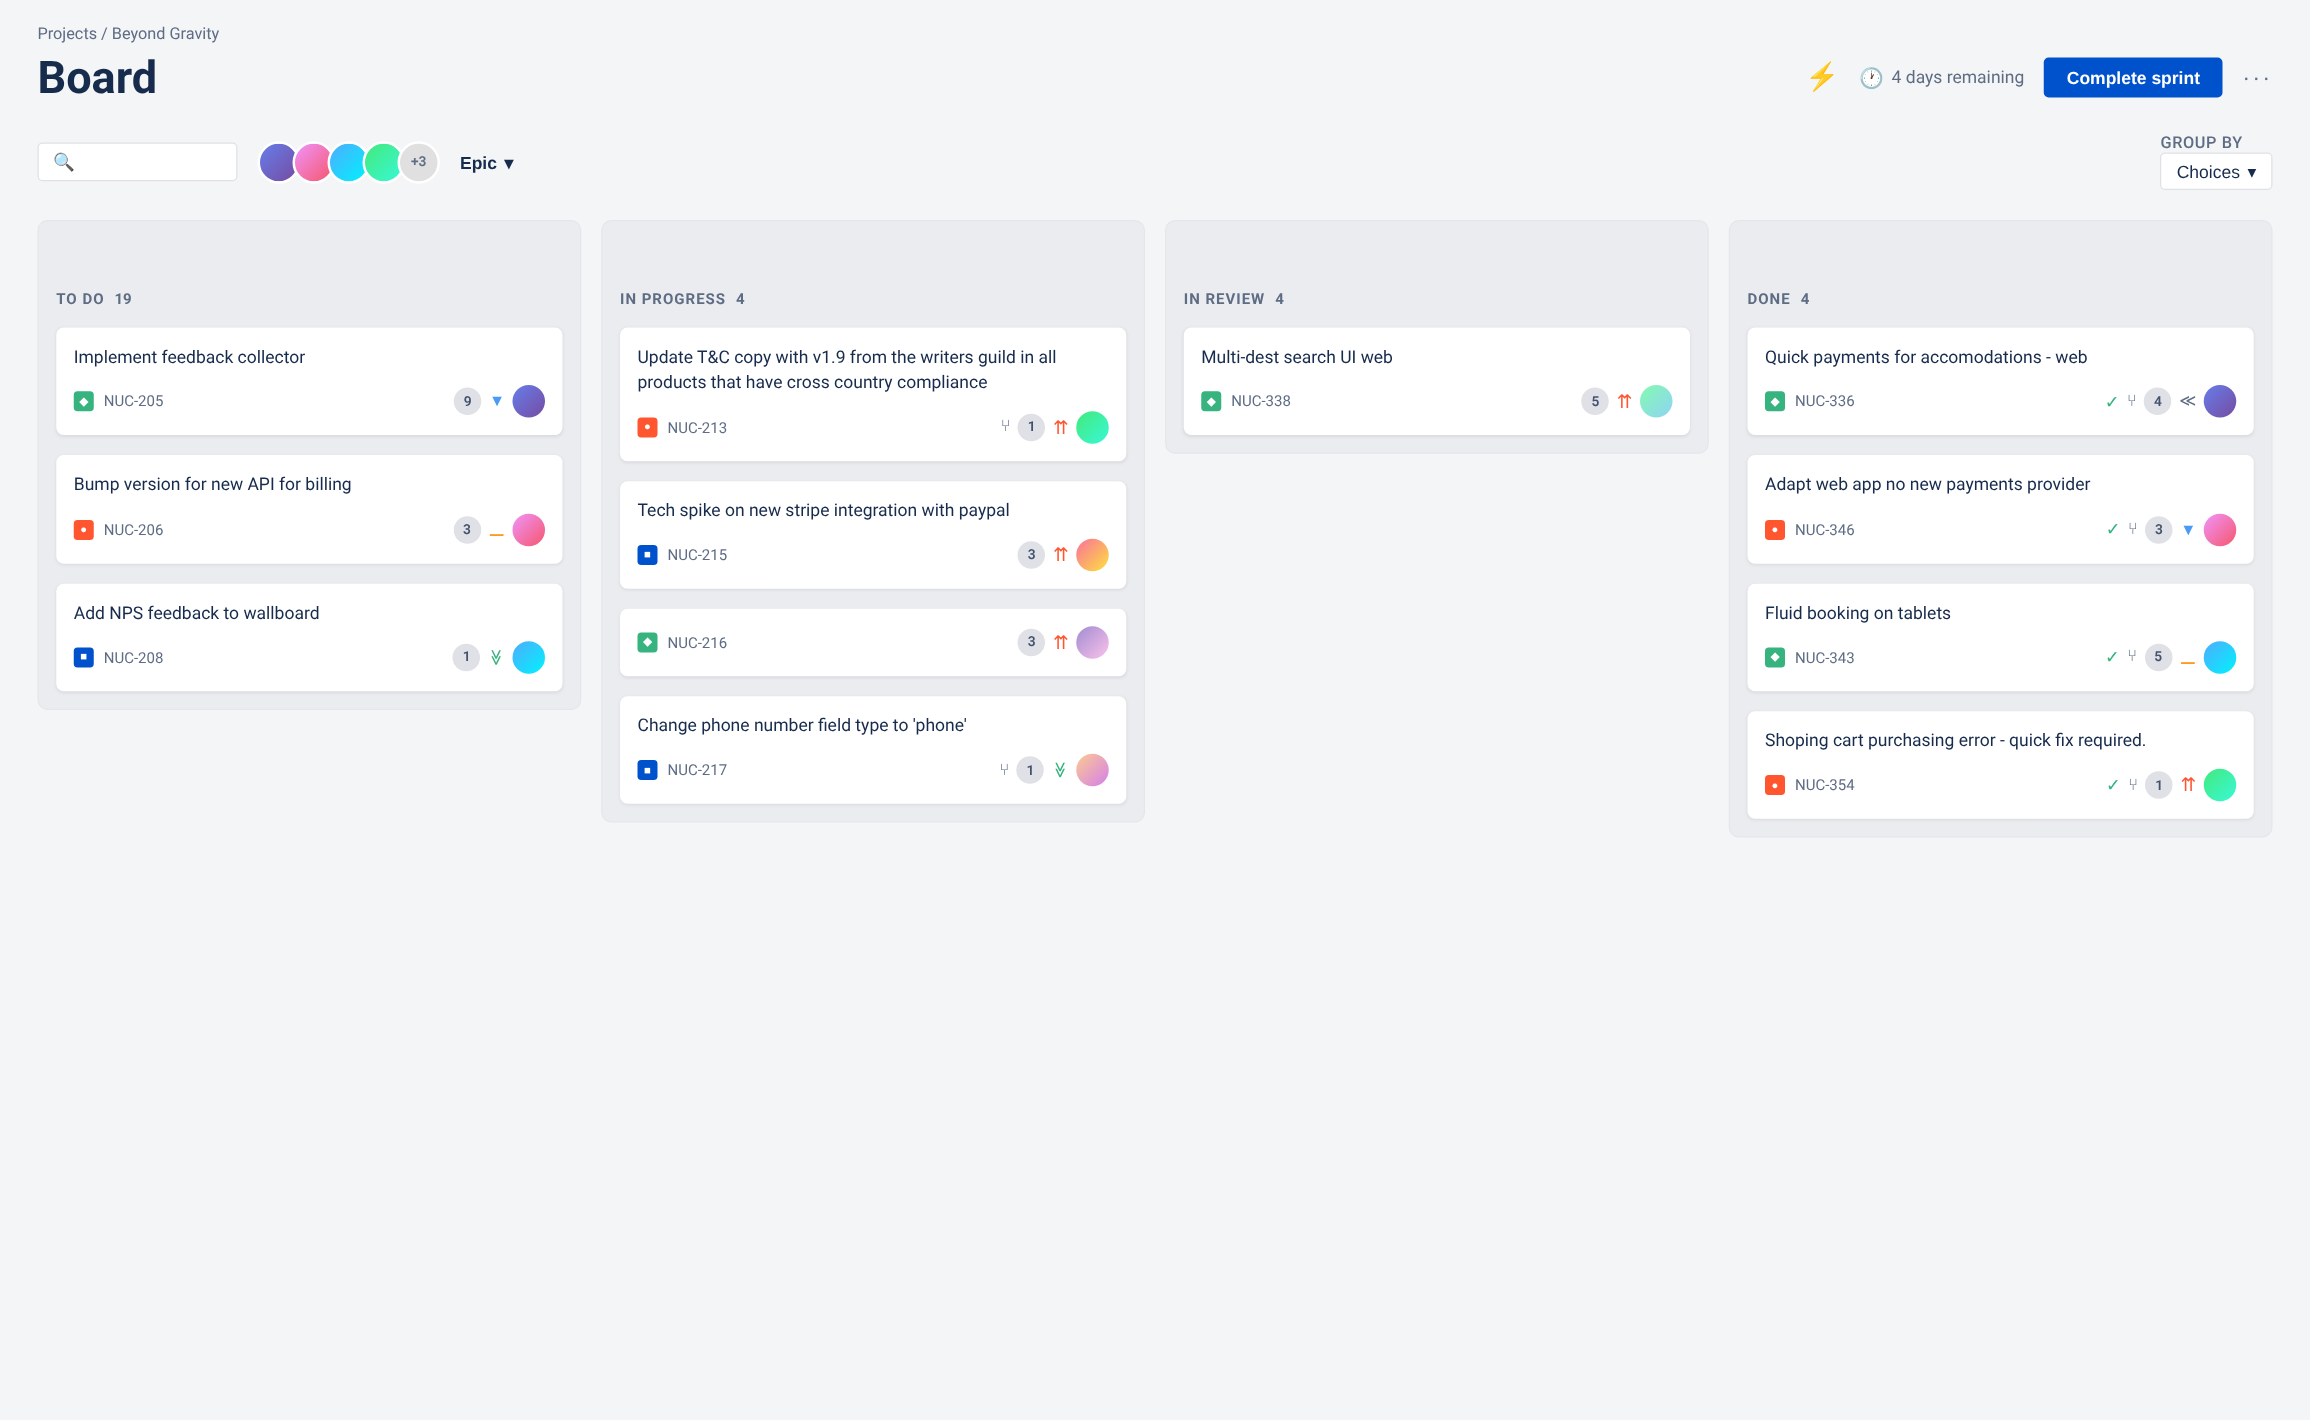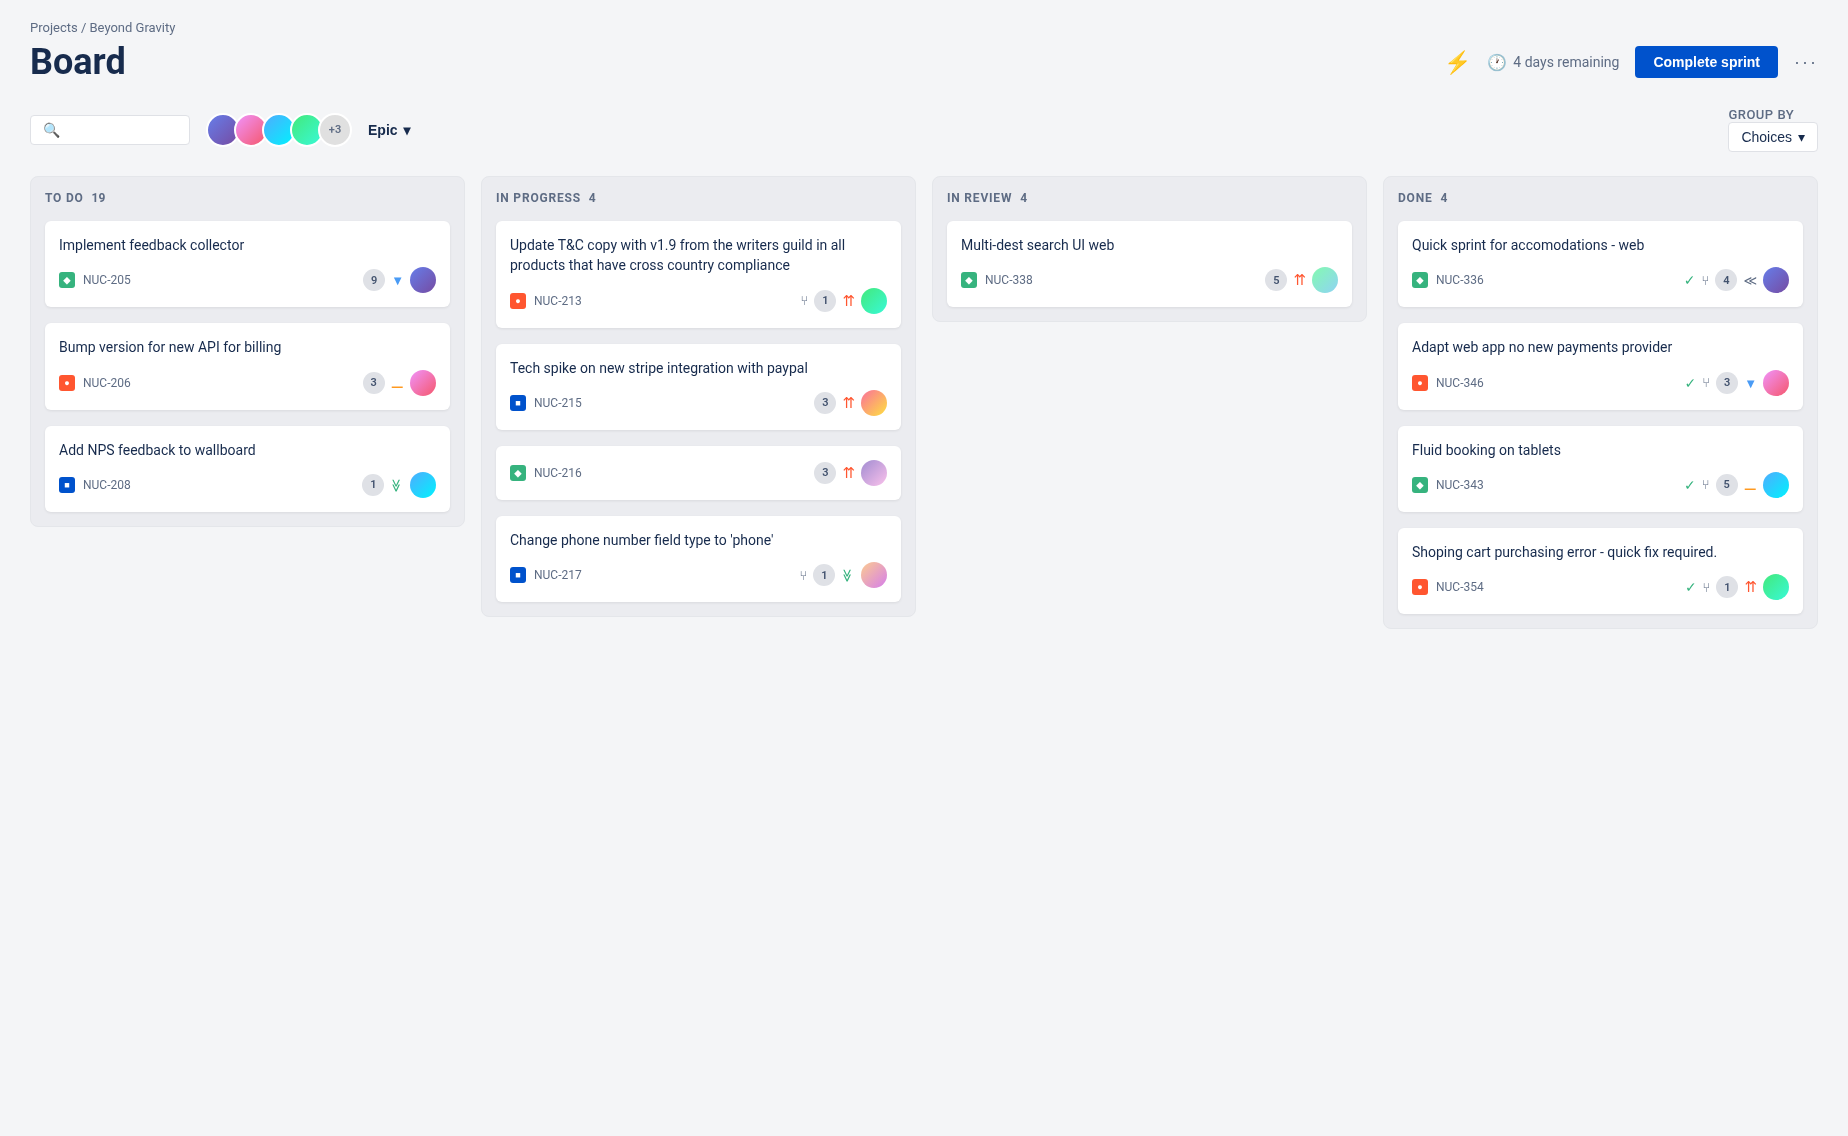--- a/index.html
+++ b/index.html
@@ -166,20 +166,21 @@
       border-radius: 8px;
       padding: 14px;
       border: 1px solid #e4e6ea;
       background: #ebecf0;
     }
     .column-header {
       display: flex;
       align-items: center;
       gap: 8px;
       margin-bottom: 14px;
+      margin-top: 41px;
     }
     .column-title {
       font-size: 12px;
       font-weight: 700;
       color: #5e6c84;
       text-transform: uppercase;
       letter-spacing: 0.8px;
     }
     .column-count {
       font-size: 12px;
@@ -470,21 +471,21 @@
         </div>
       </div>
     </div>
       </div>
       <div class="column">
     <div class="column-header">
       <span class="column-title">DONE</span>
       <span class="column-count">4</span>
     </div>
   <div class="card">
-      <div class="card-title">Quick sprint for accomodations - web</div>
+      <div class="card-title">Quick payments for accomodations - web</div>
       <div class="card-footer">
         <div class="card-meta-left">
           <span class="issue-icon issue-icon-story">◆</span>
           <span class="issue-id">NUC-336</span>
         </div>
         <div class="card-meta-right">
 
         <span class="check-icon">✓</span>
         <span class="branch-icon">⑂</span>
         <span class="badge">4</span>

